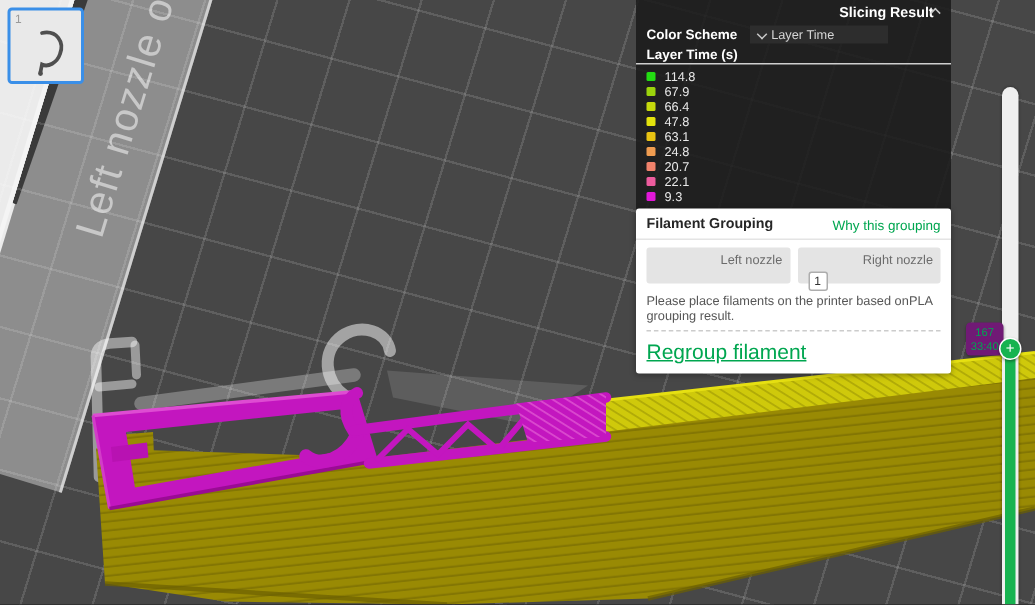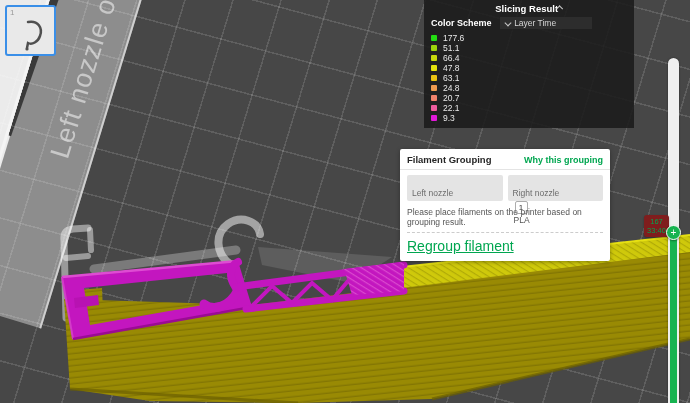--- a/index.html
+++ b/index.html
@@ -41,66 +41,66 @@
 
   
   .thumb{position:absolute;left:5px;top:5px;width:51px;height:51px;z-index:5;
     background:#e9e9e9;border:2px solid var(--selection-blue,#3a8fe8);border-radius:3px;}
   .thumb-num{position:absolute;left:3px;top:1px;font-size:8px;color:#9a9a9a;}
   .thumb-icon{position:absolute;left:5px;top:5px;}
 
   
   .sr-panel{position:absolute;left:424px;top:0;width:210px;z-index:6;
     background:rgba(26,26,26,.87);color:#fff;}
-  .sr-header{display:flex;justify-content:center;align-items:center;
+  .sr-header{display:flex;justify-content:flex-end;align-items:center;
     height:16px;padding:0 7px;font-size:9.5px;font-weight:bold;}
   .chev{display:inline-block;border:solid #c9c9c9;border-width:0 1px 1px 0;padding:1.8px;}
   .chev.up{transform:rotate(-135deg) translateY(-1px);}
   .chev.down{transform:rotate(45deg) translateY(-1px);}
   .scheme-row{display:flex;align-items:center;height:14px;padding:0 7px;}
   .scheme-label{font-size:9px;font-weight:bold;}
   .scheme-dd{margin-left:8px;width:92px;height:12px;background:#2d2d2d;
     display:flex;align-items:center;gap:5px;padding:0 5px;font-size:8.5px;color:#d6d6d6;cursor:pointer;}
   .legend-title{height:13px;padding:0 7px;font-size:9px;font-weight:bold;
     border-bottom:1px solid #cfcfcf;line-height:12px;}
   .legend{padding:3px 7px 5px;}
   .legend-row{display:flex;align-items:center;height:10px;font-size:8.5px;color:#e8e8e8;}
   .swatch{width:6px;height:6px;border-radius:1px;margin-right:6px;flex:0 0 auto;}
 
   
-  .fg-panel{position:absolute;left:400px;top:139px;width:210px;z-index:6;
+  .fg-panel{position:absolute;left:424px;top:139px;width:210px;z-index:6;
     background:#ffffff;border-radius:2px;box-shadow:0 1px 4px rgba(0,0,0,.35);
-    color:#333;margin-top:10px;}
+    color:#333;}
   .fg-header{display:flex;justify-content:space-between;align-items:center;
     padding:5px 7px 4px;border-bottom:1px solid #e4e4e4;}
   .fg-title{font-size:9.5px;font-weight:bold;color:#262626;}
-  .green-link{font-size:9px;color:var(--accent-green,#00a650);cursor:pointer;font-weight:bold;}
+  .green-link{font-size:9px;color:var(--accent-green,#00a650);cursor:pointer;}
   .fg-boxes{display:flex;gap:5px;padding:5px 7px 4px;}
   .nozzle-box{flex:1;height:24px;background:#e4e4e4;border-radius:2px;
-    padding:13px 5px;font-size:8.5px;color:#6b6b6b;}
+    padding:3px 5px;font-size:8.5px;color:#6b6b6b;text-align:right;}
   .fil-chip{width:13px;height:13px;margin:3px 0 1px 2px;background:#fff;
     border:1px solid #adadad;border-radius:2px;display:flex;align-items:center;
     justify-content:center;font-size:8px;color:#333;cursor:grab;}
   .fil-mat{font-size:8.5px;color:#555;margin-left:1px;}
   .fg-note{padding:2px 7px 5px;font-size:8.5px;color:#555;line-height:10px;}
   .fg-dashes{border-top:1px dashed #cccccc;margin:0 7px;}
   .fg-regroup{display:inline-block;margin:5px 7px 7px;font-size:14px;
     color:var(--accent-green,#00a650);text-decoration:underline;cursor:pointer;}
 
   
   .slider-track{position:absolute;left:668px;top:58px;width:11px;height:345px;z-index:6;
     background:#efefef;border-radius:6px 6px 0 0;box-shadow:0 0 2px rgba(0,0,0,.45);cursor:pointer;}
   .slider-fill{position:absolute;left:2px;top:176px;bottom:0;width:7px;
     background:var(--slider-green,#17b350);}
   .slider-handle{position:absolute;left:666px;top:225px;width:15px;height:15px;z-index:7;
     border-radius:50%;background:var(--slider-green,#17b350);border:1.5px solid #fff;
     display:flex;align-items:center;justify-content:center;color:#fff;font-size:10px;
     line-height:10px;cursor:grab;box-shadow:0 1px 2px rgba(0,0,0,.4);}
   .slider-label{position:absolute;left:644px;top:215px;width:25px;z-index:7;
-    background:#7f1d1d;border-radius:3px;padding:2px 0;text-align:center;
+    background:#701a75;border-radius:3px;padding:2px 0;text-align:center;
     font-size:7.5px;line-height:9px;color:var(--accent-green,#00a650);
     box-shadow:0 1px 2px rgba(0,0,0,.35);}
 </style>
 </head>
 <body>
 
 <div class="screen">
 
   <div class="tilt">
     <div class="zone-outside"></div>
@@ -178,28 +178,29 @@
       <span>Slicing Result</span>
       <span class="chev up"></span>
     </div>
     <div class="scheme-row">
       <span class="scheme-label">Color Scheme</span>
       <span class="scheme-dd">
         <span class="chev down"></span>
         <span>Layer Time</span>
       </span>
     </div>
+    <div class="legend-title">Layer Time (s)</div>
     <div class="legend">
       <div class="legend-row">
         <span class="swatch" style="background: rgb(35, 221, 18);"></span>
-        <span>177.6</span>
+        <span>114.8</span>
         </div>
       <div class="legend-row">
         <span class="swatch" style="background: rgb(156, 212, 12);"></span>
-        <span>51.1</span>
+        <span>67.9</span>
         </div>
       <div class="legend-row">
         <span class="swatch" style="background: rgb(198, 217, 12);"></span>
         <span>66.4</span>
         </div>
       <div class="legend-row">
         <span class="swatch" style="background: rgb(228, 227, 13);"></span>
         <span>47.8</span>
         </div>
       <div class="legend-row">

